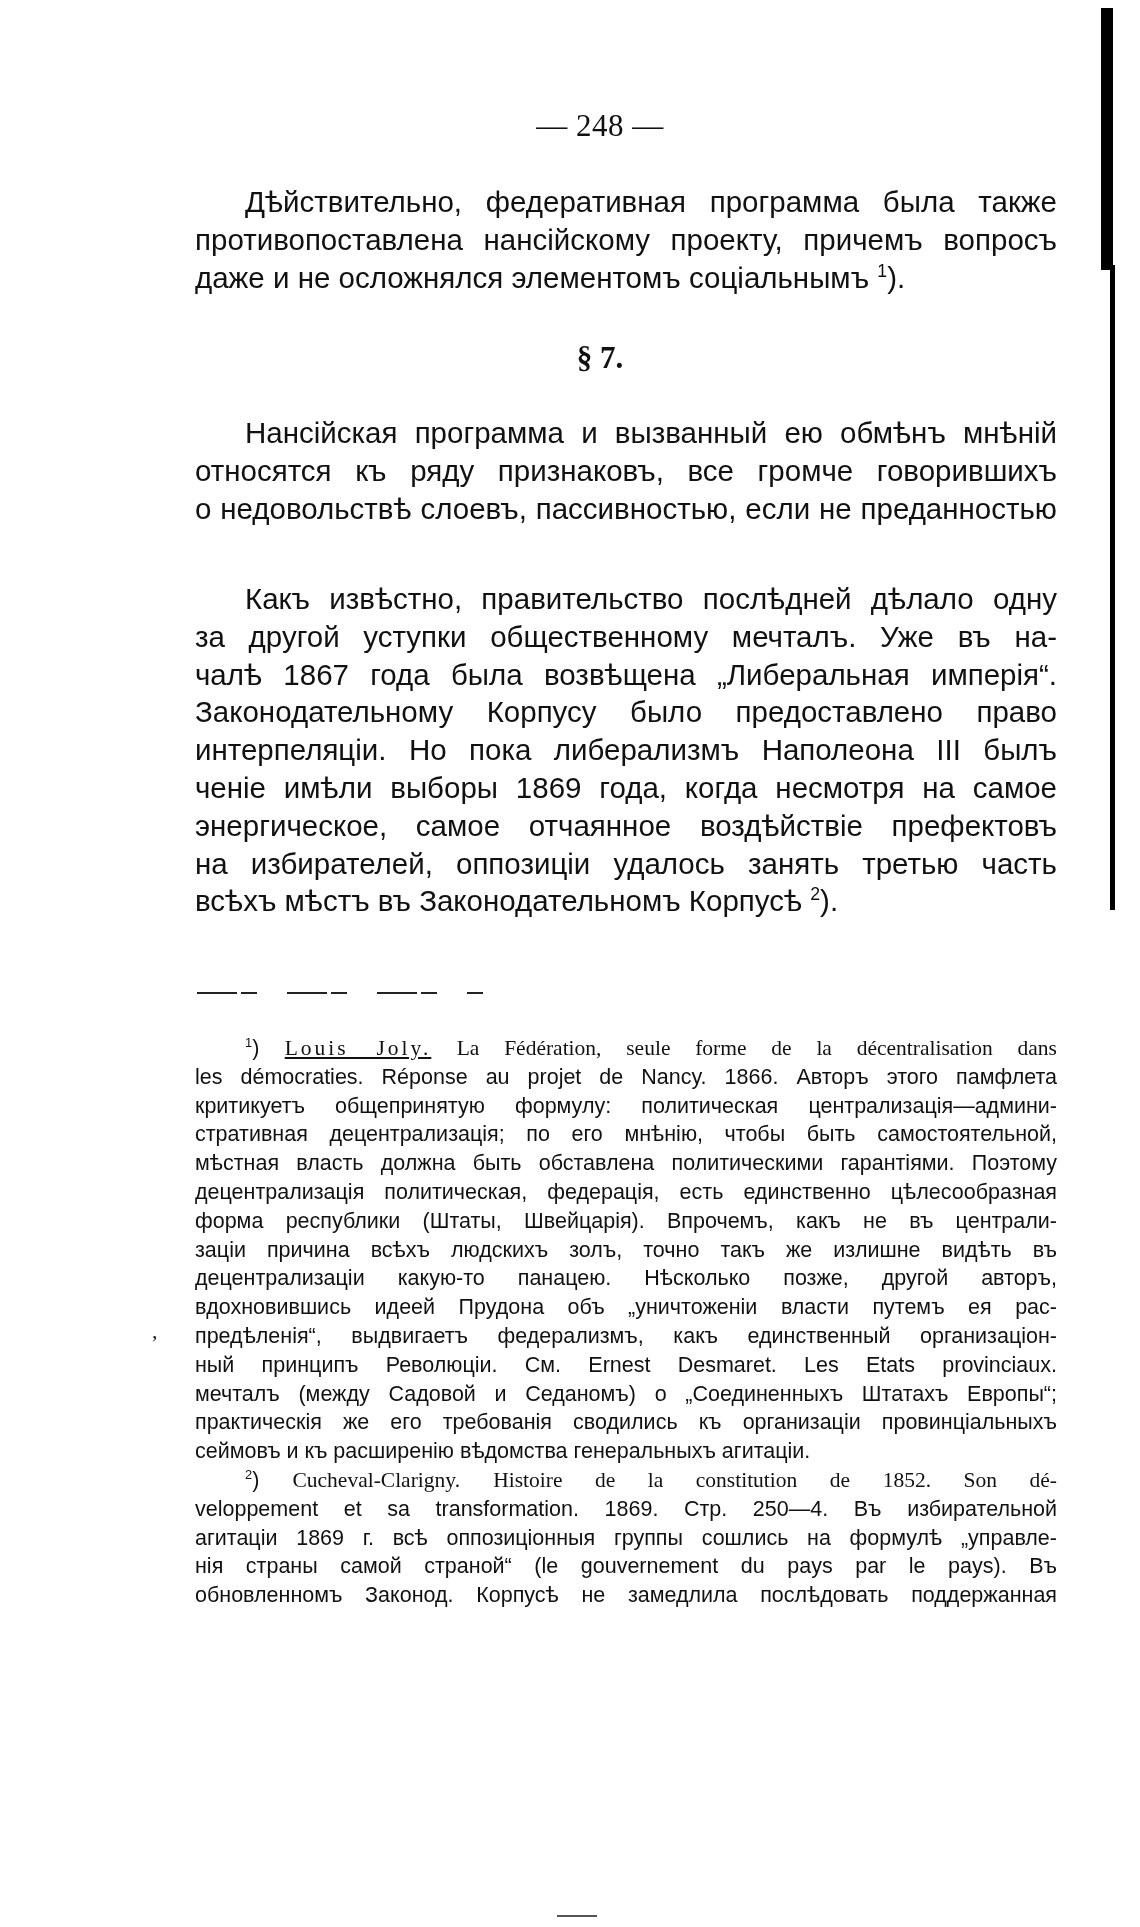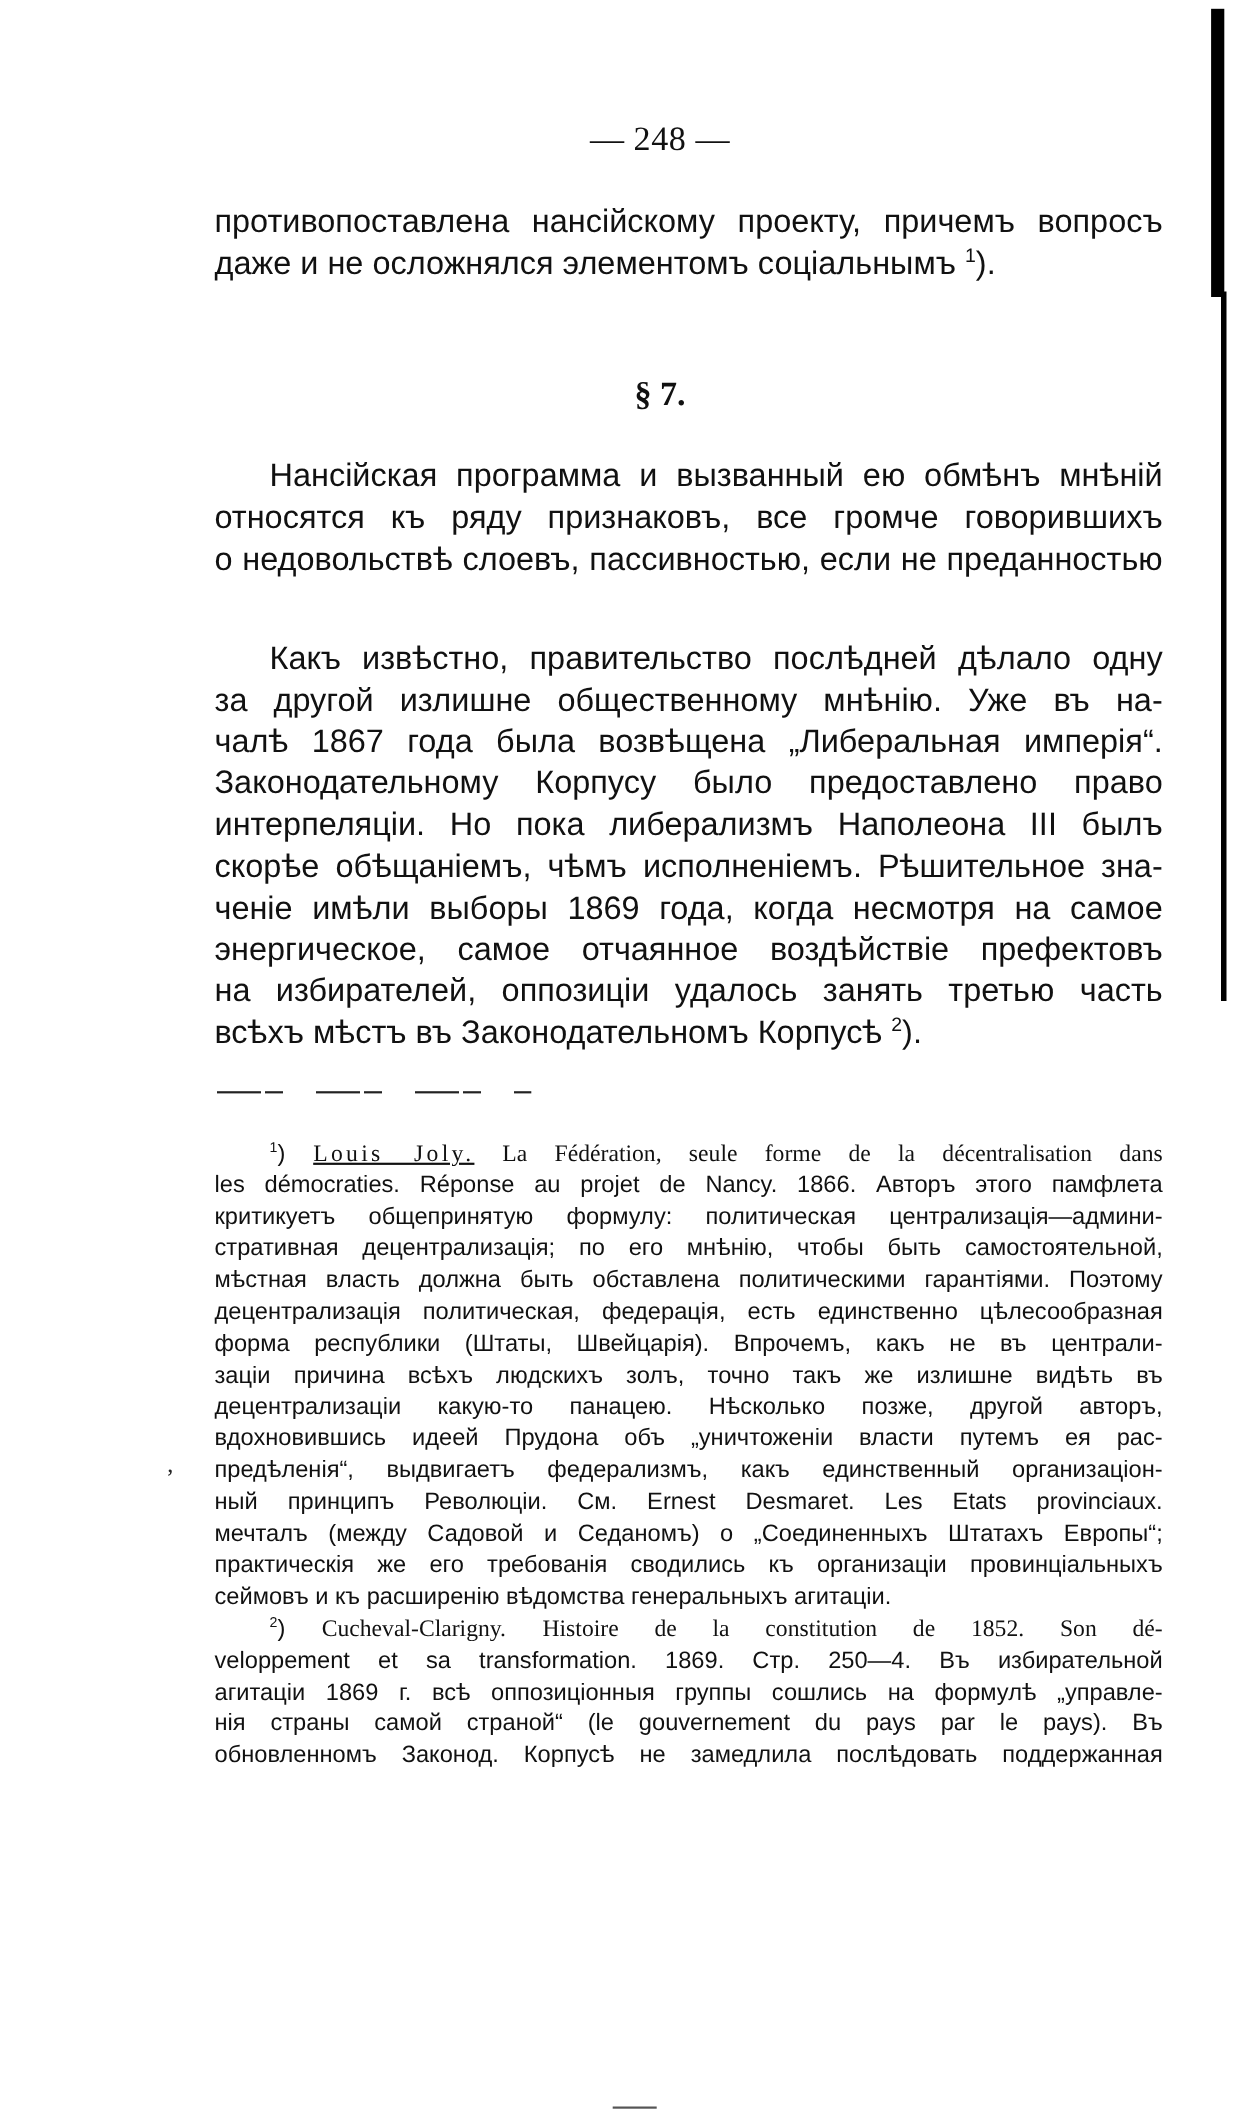--- a/index.html
+++ b/index.html
@@ -128,39 +128,39 @@
 <body>
 
 <div>
 
   <div class="margin-bar"></div>
   <div class="margin-bar-thin"></div>
 
   <div class="page-number">— 248 —</div>
 
   <div class="body-text" id="para1">
+    <span class="line indent">Дѣйствительно, федеративная программа была также</span>
     <span class="line">противопоставлена нансійскому проекту, причемъ вопросъ</span>
     <span class="line last"><span>даже и не осложнялся элементомъ соціальнымъ</span>&nbsp;<sup>1</sup><span>).</span></span>
   </div>
 
   <div class="section-heading">§ 7.</div>
 
   <div class="body-text" id="para2">
     <span class="line indent">Нансійская программа и вызванный ею обмѣнъ мнѣній</span>
     <span class="line">относятся къ ряду признаковъ, все громче говорившихъ</span>
     <span class="line">о недовольствѣ слоевъ, пассивностью, если не преданностью</span>
   </div>
 
   <div class="body-text" id="para3">
     <span class="line indent">Какъ извѣстно, правительство послѣдней дѣлало одну</span>
-    <span class="line">за другой излишне общественному мнѣнію. Уже въ на-</span>
+    <span class="line">за другой уступки общественному мечталъ. Уже въ на-</span>
     <span class="line">чалѣ 1867 года была возвѣщена „Либеральная имперія“.</span>
     <span class="line">Законодательному Корпусу было предоставлено право</span>
     <span class="line">интерпеляціи. Но пока либерализмъ Наполеона III былъ</span>
-    <span class="line">скорѣе обѣщаніемъ, чѣмъ исполненіемъ. Рѣшительное зна-</span>
     <span class="line">ченіе имѣли выборы 1869 года, когда несмотря на самое</span>
     <span class="line">энергическое, самое отчаянное воздѣйствіе префектовъ</span>
     <span class="line">на избирателей, оппозиціи удалось занять третью часть</span>
     <span class="line last"><span>всѣхъ мѣстъ въ Законодательномъ Корпусѣ</span>&nbsp;<sup>2</sup><span>).</span></span>
   </div>
 
   <div class="separator"></div>
 
   <div class="stray-mark">,</div>
 

